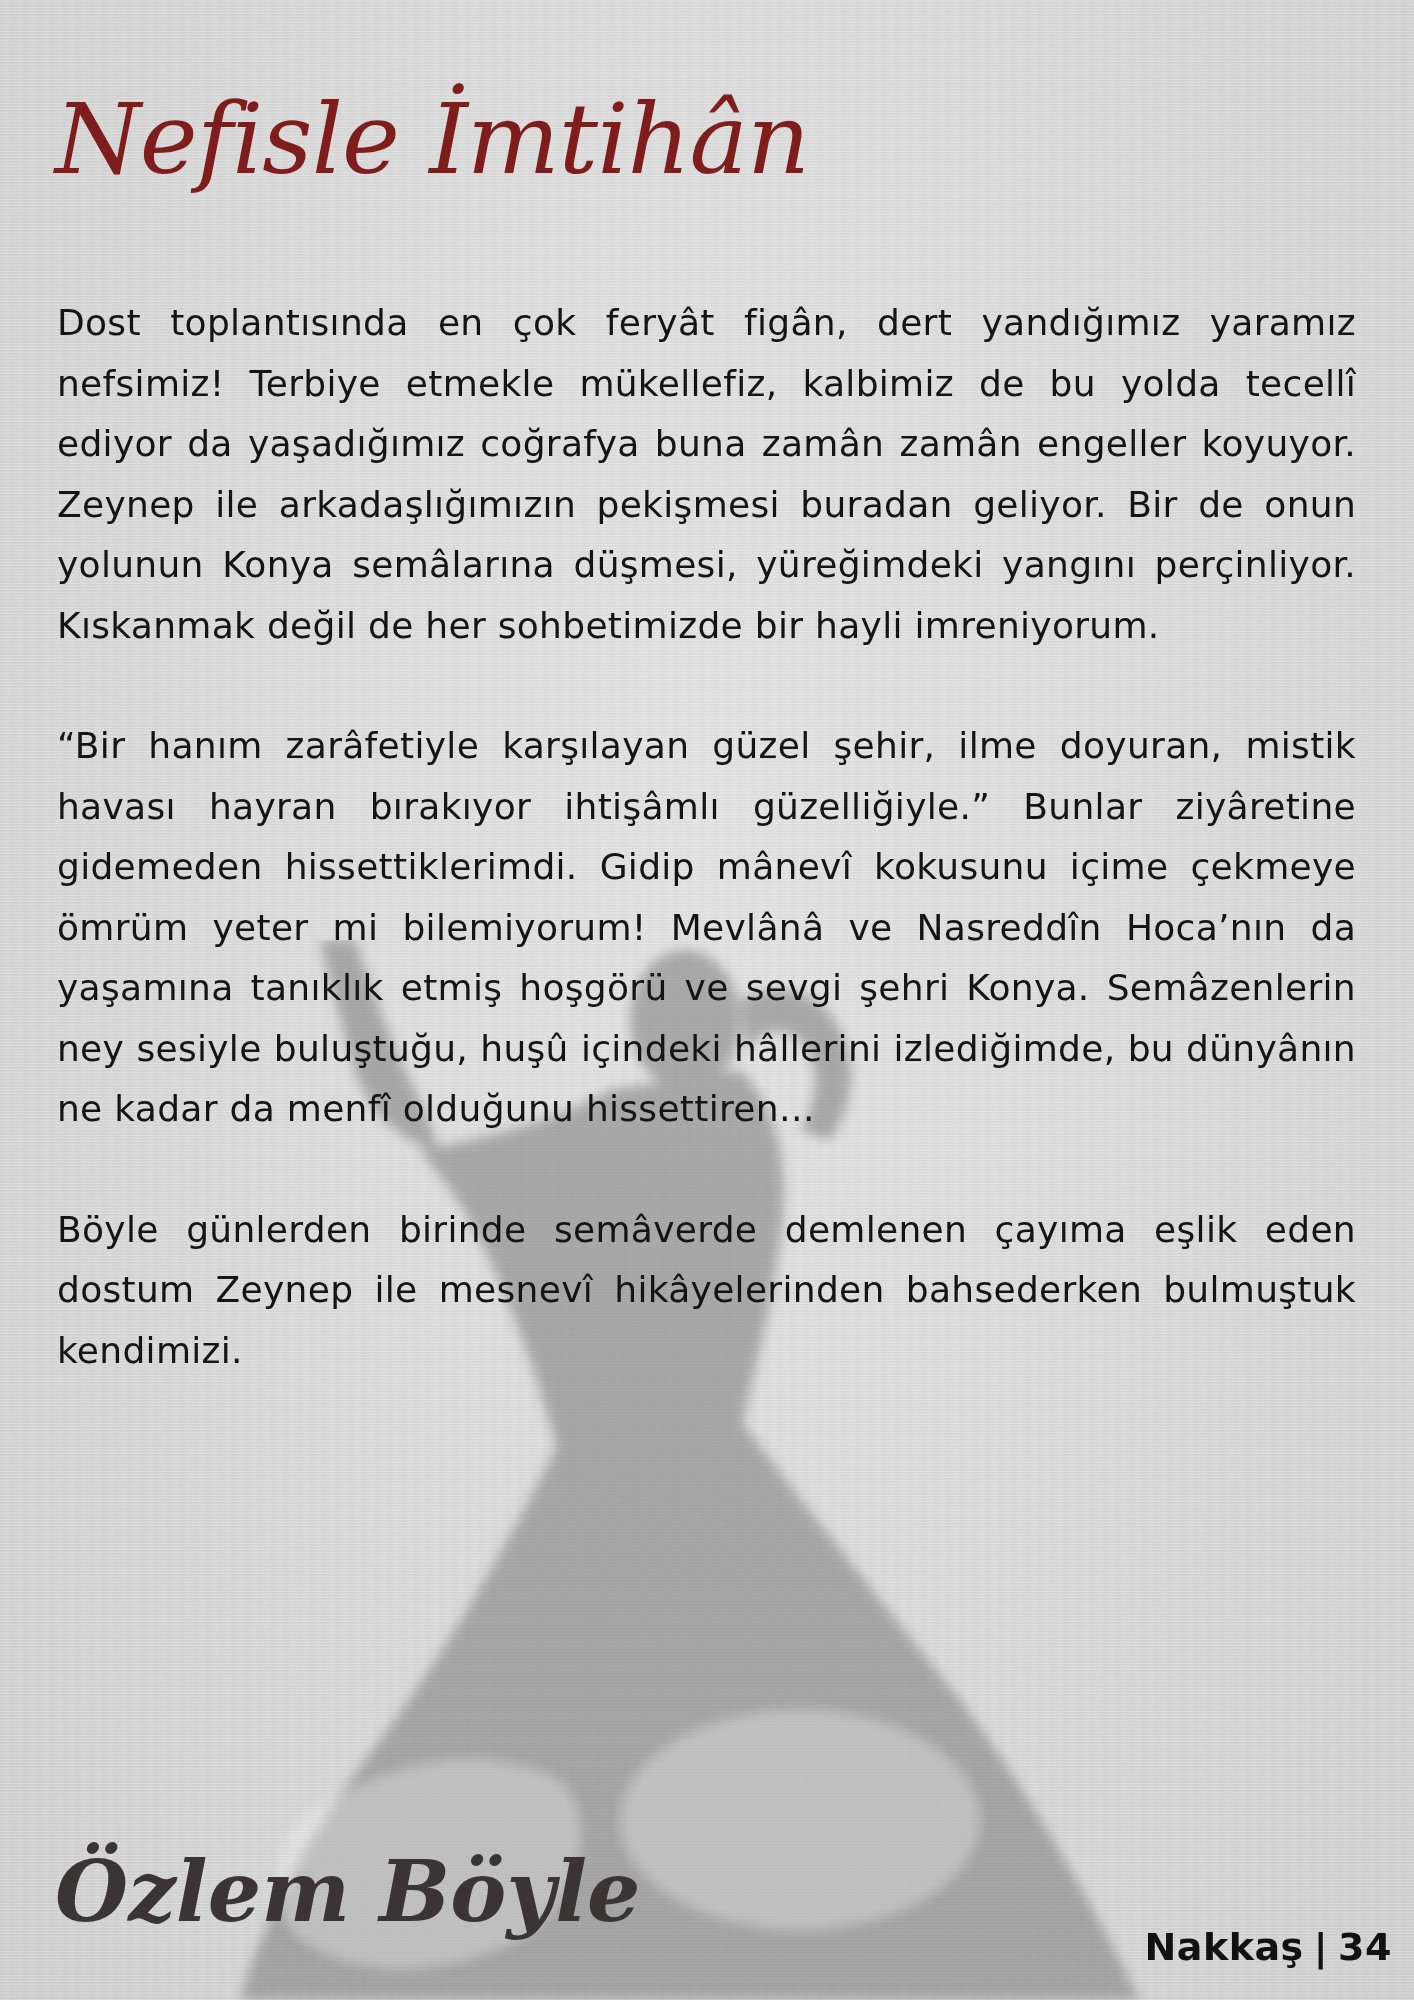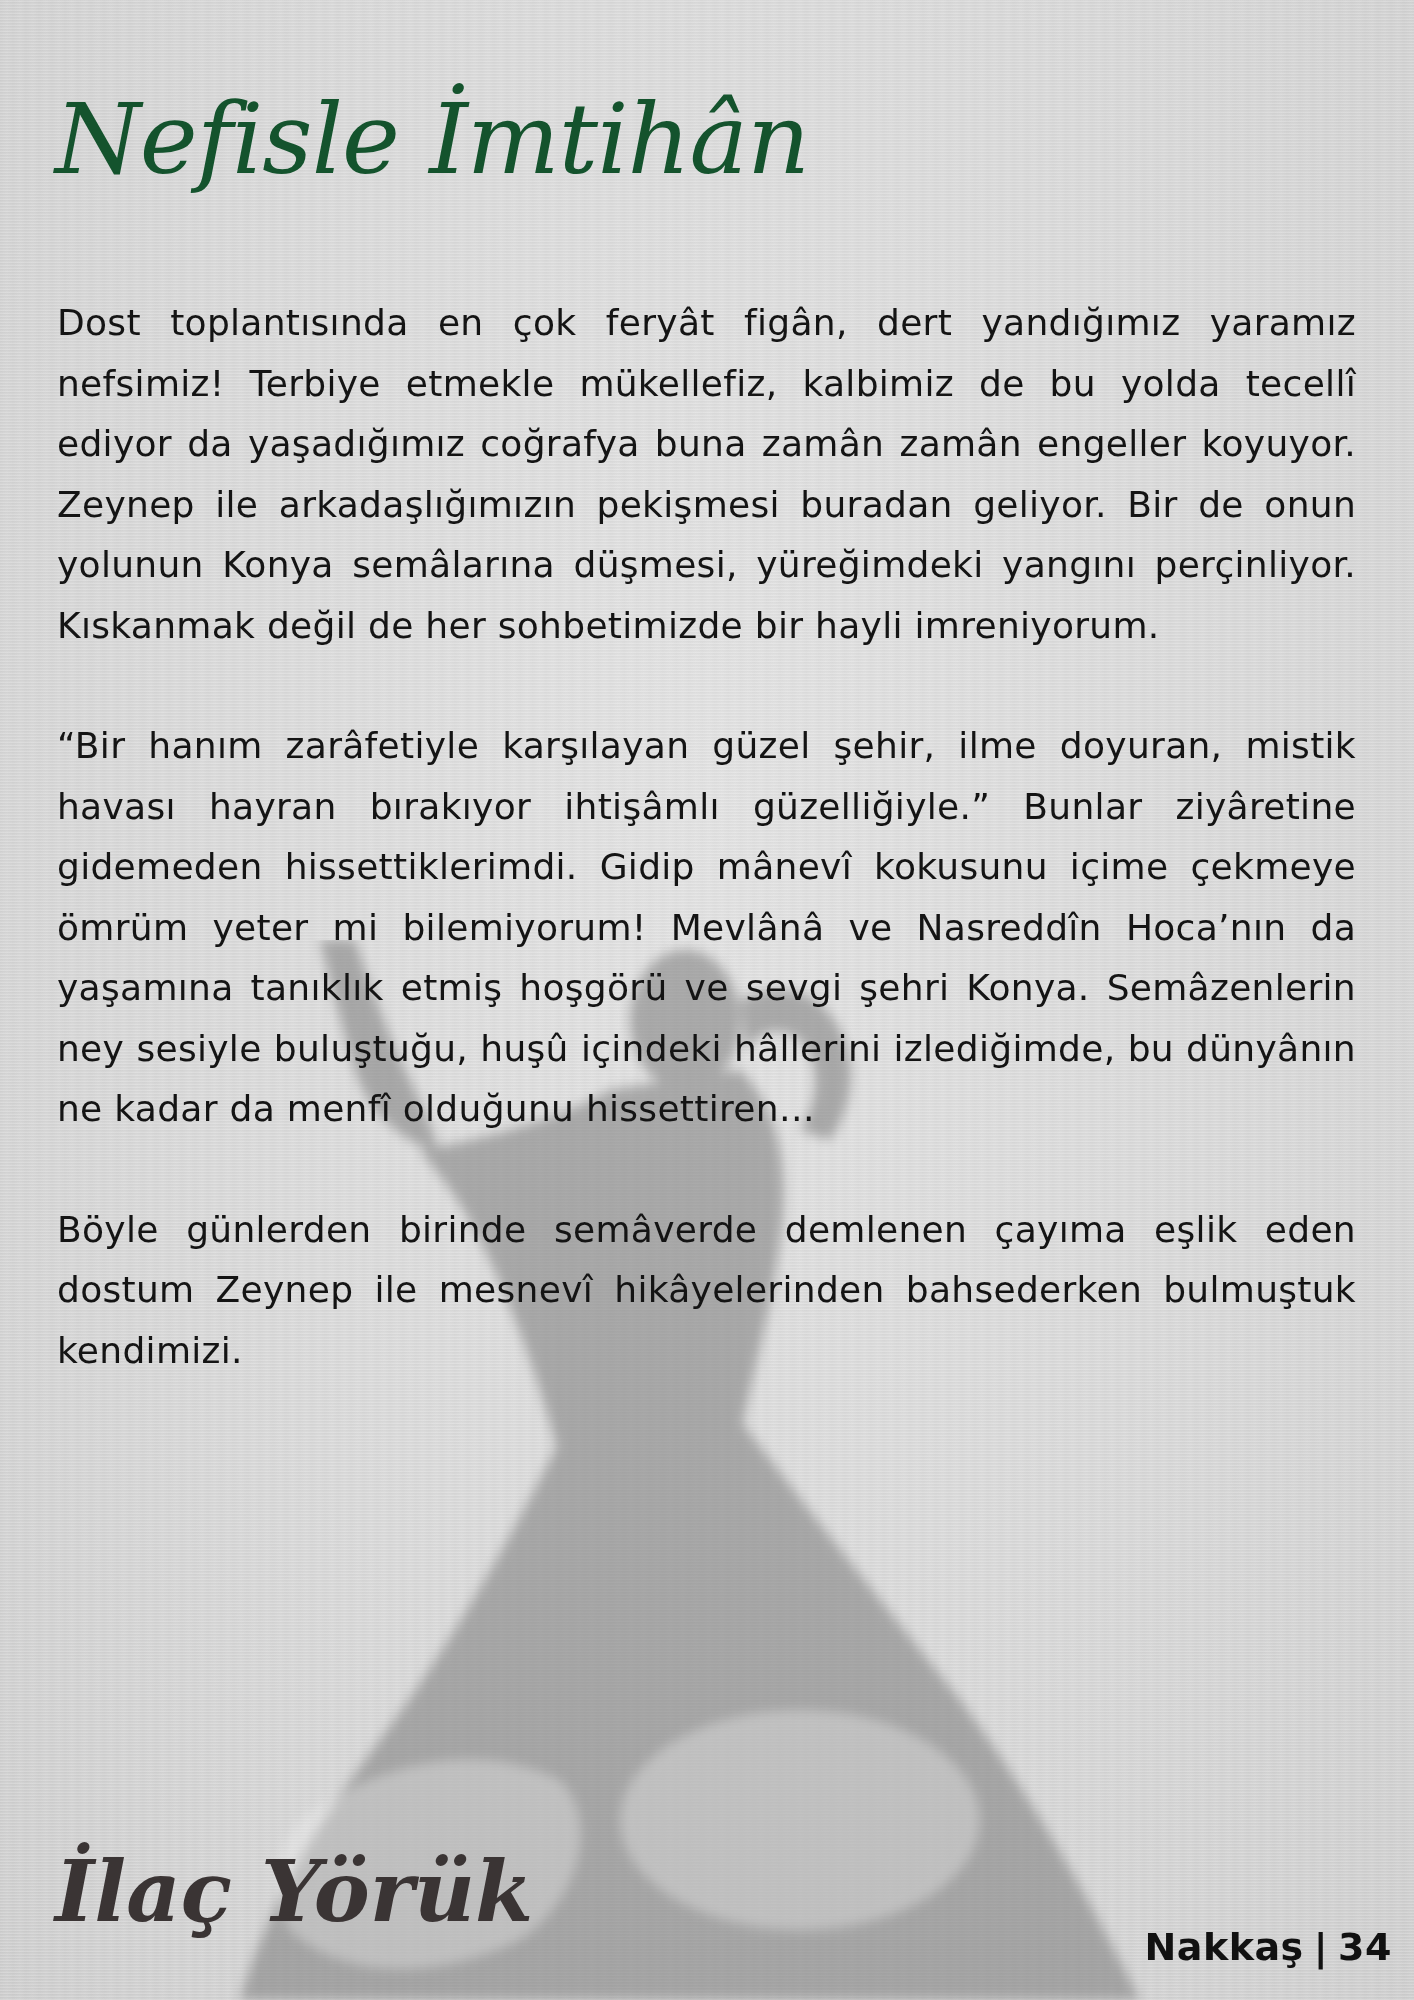--- a/index.html
+++ b/index.html
@@ -36,21 +36,21 @@
     .title {
       position: absolute;
       left: 55px;
       top: 86px;
       margin: 0;
       font-family: "DejaVu Serif", serif;
       font-style: italic;
       font-weight: normal;
       font-size: 98px;
       line-height: 1.1;
-      color: #14532d;
+      color: #7f1d1d;
       letter-spacing: -1px;
     }
     .article {
       position: absolute;
       left: 57px;
       top: 293px;
       width: 1299px;
     }
     .article p {
       margin: 0 0 60px 0;
@@ -116,18 +116,18 @@
 
 <main class="page">
   <h1 class="title">Nefisle İmtihân</h1>
 
   <section class="article">
     <p>Dost toplantısında en çok feryât figân, dert yandığımız yaramız nefsimiz! Terbiye etmekle mükellefiz, kalbimiz de bu yolda tecellî ediyor da yaşadığımız coğrafya buna zamân zamân engeller koyuyor. Zeynep ile arkadaşlığımızın pekişmesi buradan geliyor. Bir de onun yolunun Konya semâlarına düşmesi, yüreğimdeki yangını perçinliyor. Kıskanmak değil de her sohbetimizde bir hayli imreniyorum.</p>
     <p>“Bir hanım zarâfetiyle karşılayan güzel şehir, ilme doyuran, mistik havası hayran bırakıyor ihtişâmlı güzelliğiyle.” Bunlar ziyâretine gidemeden hissettiklerimdi. Gidip mânevî kokusunu içime çekmeye ömrüm yeter mi bilemiyorum! Mevlânâ ve Nasreddîn Hoca’nın da yaşamına tanıklık etmiş hoşgörü ve sevgi şehri Konya. Semâzenlerin ney sesiyle buluştuğu, huşû içindeki hâllerini izlediğimde, bu dünyânın ne kadar da menfî olduğunu hissettiren…</p>
     <p>Böyle günlerden birinde semâverde demlenen çayıma eşlik eden dostum Zeynep ile mesnevî hikâyelerinden bahsederken bulmuştuk kendimizi.</p>
   </section>
 
-  <h2 class="author">İlaç Yörük</h2>
+  <h2 class="author">Özlem Böyle</h2>
 
   <footer class="footer">
     <span>Nakkaş</span><span class="sep">|</span><span>34</span>
   </footer>
 </main>
 
 </body></html>

